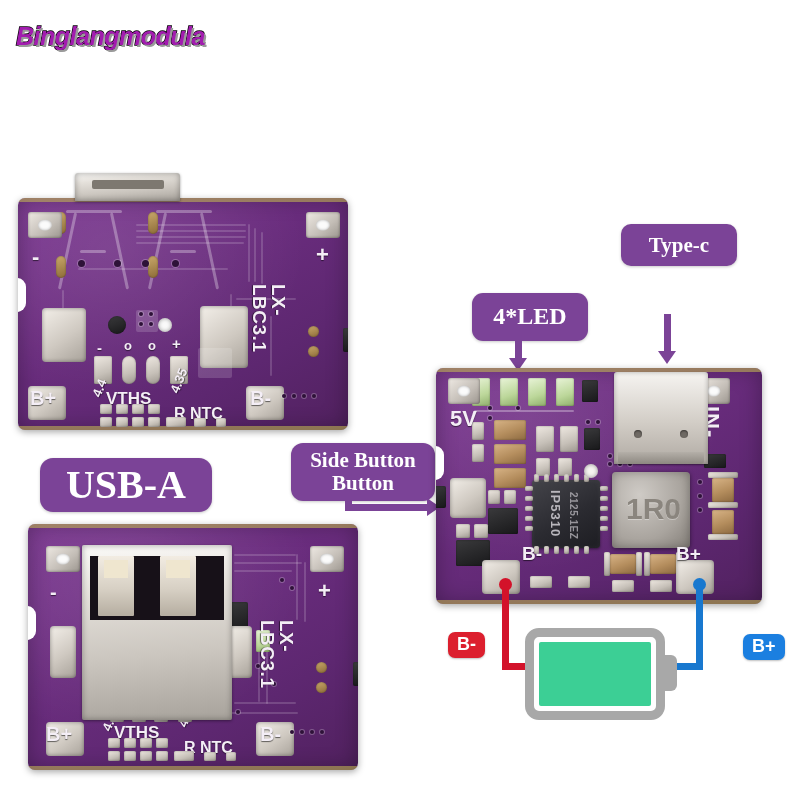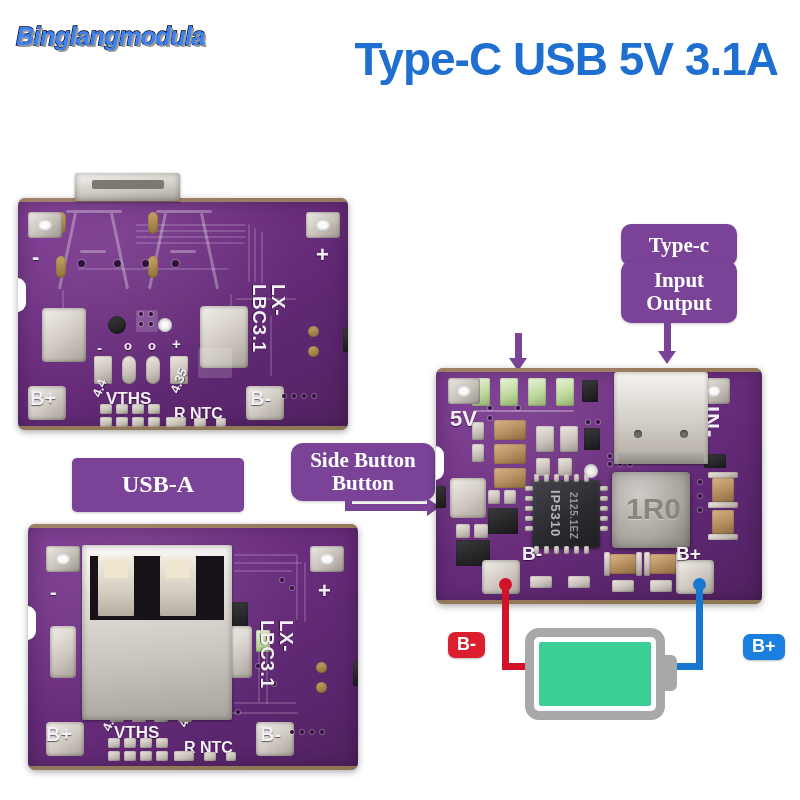--- a/index.html
+++ b/index.html
@@ -4,21 +4,21 @@
 <title>Type-C USB 5V 3.1A IP5310 Chip</title>
 <style>
   html,body{margin:0;padding:0;background:#ffffff;}
   body{width:800px;height:800px;position:relative;overflow:hidden;
        font-family:"Liberation Sans","DejaVu Sans",sans-serif;
        -webkit-font-smoothing:antialiased;}
   .stage{position:absolute;inset:0;width:800px;height:800px;background:#fff;}
 
   
   .brand{position:absolute;left:16px;top:22px;font-size:25px;font-weight:bold;
-         font-style:italic;color:#3b82f6;letter-spacing:-0.5px;white-space:nowrap;
+         font-style:italic;color:#a21caf;letter-spacing:-0.5px;white-space:nowrap;
          -webkit-text-stroke:1.4px #000;paint-order:stroke fill;
          text-shadow:2px 2px 0 #9a9a9a;}
   .title1{position:absolute;right:22px;top:32px;font-size:46px;font-weight:bold;
           color:#1f6fd0;white-space:nowrap;letter-spacing:-1px;}
   .title2{position:absolute;right:22px;top:98px;font-size:46px;font-weight:bold;
           color:#c41a1a;white-space:nowrap;letter-spacing:-1px;}
 
   
   .pcb{position:absolute;border-radius:7px;overflow:hidden;
        background:
@@ -90,21 +90,20 @@
 
   .rot90{transform:rotate(90deg);transform-origin:left top;}
   .rot-side{transform:rotate(-68deg);transform-origin:left top;}
 </style>
 </head>
 <body>
 
 <div class="stage">
 
   <div class="brand">Binglangmodula</div>
-  <div class="title1">Type-C USB 5V 3.1A</div>
 
   <div class="pcb" style="left:18px;top:198px;width:330px;height:232px;">
     <div class="edge t"></div>
     <div class="edge b"></div>
     <div class="notch" style="top:80px;"></div>
 
     <div class="trace" style="left:48px;top:14px;width:3px;height:78px;transform:rotate(12deg);"></div>
     <div class="trace" style="left:100px;top:14px;width:3px;height:78px;transform:rotate(-12deg);"></div>
     <div class="trace" style="left:48px;top:12px;width:56px;height:3px;"></div>
     <div class="trace" style="left:62px;top:52px;width:26px;height:3px;"></div>
@@ -190,21 +189,21 @@
       <div class="via" style="left:294px;top:196px;"></div>
 
     <div class="smd blk" style="left:325px;top:130px;width:7px;height:24px;border-radius:2px;"></div>
     <div class="smd" style="left:290px;top:128px;width:11px;height:11px;border-radius:50%;background:linear-gradient(160deg,#c9a86a,#8d6c38);"></div>
     <div class="smd" style="left:290px;top:148px;width:11px;height:11px;border-radius:50%;background:linear-gradient(160deg,#c9a86a,#8d6c38);"></div>
   </div>
 
   <div class="shell" style="left:75px;top:173px;width:105px;height:28px;border-radius:3px 3px 0 0;"></div>
   <div class="usbaslot" style="position:absolute;left:92px;top:180px;width:72px;height:9px;background:#7d7870;border-radius:2px;"></div>
 
-  <div class="badge" style="left:72px;top:458px;width:148px;height:44px;font-size:24px;border-radius:5px;">USB-A</div>
+  <div class="badge" style="left:40px;top:458px;width:148px;height:44px;font-size:40px;border-radius:13px;">USB-A</div>
 
   <div class="pcb" style="left:28px;top:524px;width:330px;height:246px;">
     <div class="edge t"></div>
     <div class="edge b"></div>
     <div class="notch" style="top:82px;"></div>
 
     <div class="traceD" style="left:206px;top:30px;width:62px;height:2px;"></div>
     <div class="traceD" style="left:206px;top:38px;width:68px;height:2px;"></div>
     <div class="traceD" style="left:206px;top:46px;width:58px;height:2px;"></div>
     <div class="traceD" style="left:268px;top:30px;width:2px;height:66px;"></div>
@@ -270,26 +269,25 @@
   <div class="usba-tongue" style="left:160px;top:556px;width:36px;height:60px;"></div>
   <div style="position:absolute;left:104px;top:560px;width:24px;height:18px;background:#efe6cf;"></div>
   <div style="position:absolute;left:166px;top:560px;width:24px;height:18px;background:#efe6cf;"></div>
 
   <div class="badge" style="left:291px;top:443px;width:120px;height:48px;font-size:21px;border-radius:12px;">Side Button
 Button</div>
   <div class="arrow" style="left:345px;top:489px;width:7px;height:22px;"></div>
   <div class="arrow" style="left:345px;top:504px;width:82px;height:7px;"></div>
   <div class="arrowhead ah-right" style="left:427px;top:498px;"></div>
 
+  <div class="badge" style="left:472px;top:293px;width:92px;height:38px;font-size:24px;">4*LED</div>
   <div class="arrow" style="left:515px;top:333px;width:7px;height:26px;"></div>
   <div class="arrowhead ah-down" style="left:509px;top:358px;"></div>
 
   <div class="badge" style="left:621px;top:224px;width:92px;height:32px;font-size:21px;border-radius:10px;">Type-c</div>
-  <div class="badge" style="left:621px;top:261px;width:92px;height:52px;font-size:21px;border-radius:10px;">Input
-Output</div>
   <div class="arrow" style="left:664px;top:314px;width:7px;height:38px;"></div>
   <div class="arrowhead ah-down" style="left:658px;top:351px;"></div>
 
   <div class="pcb" style="left:436px;top:368px;width:326px;height:236px;">
     <div class="edge t"></div>
     <div class="edge b"></div>
     <div class="notch" style="top:78px;"></div>
 
     <div class="smd grn" style="left:36px;top:10px;width:18px;height:28px;"></div>
     <div class="smd grn" style="left:64px;top:10px;width:18px;height:28px;"></div>

